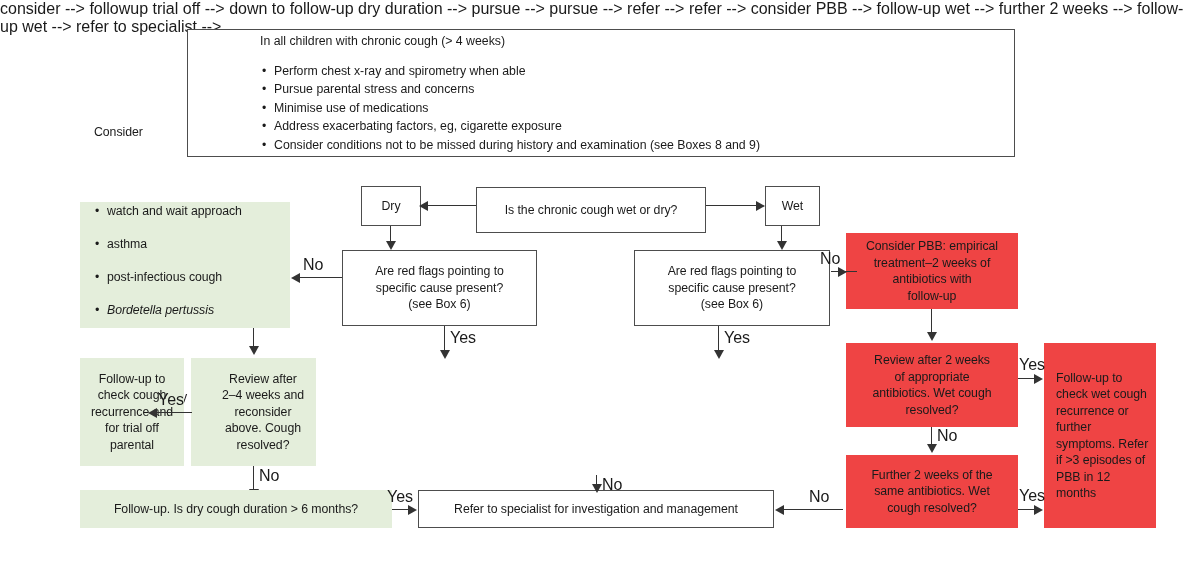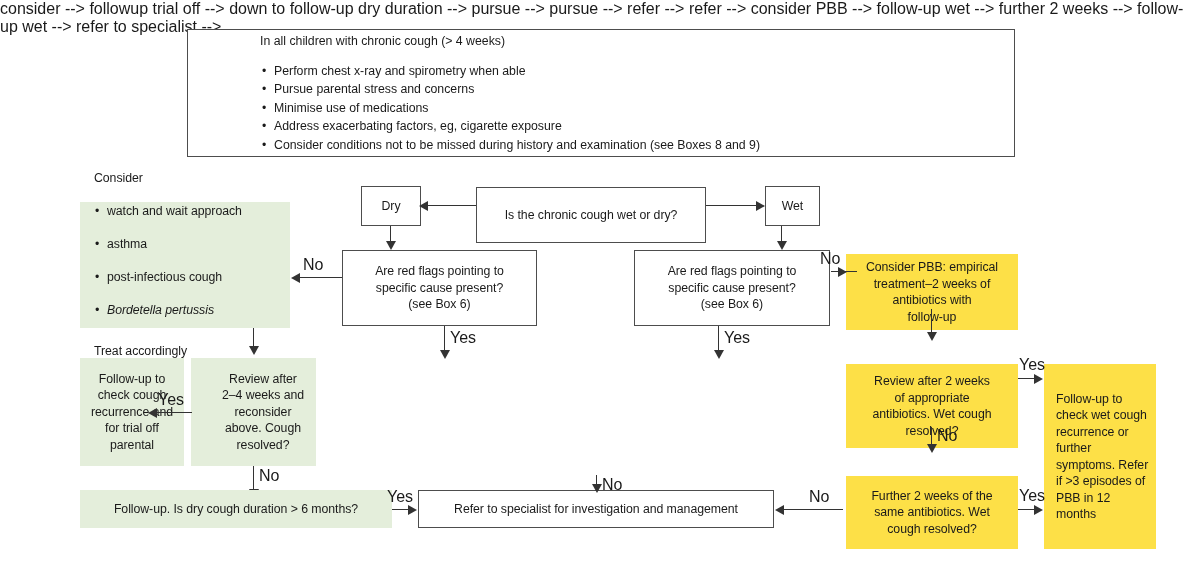--- a/index.html
+++ b/index.html
@@ -20,22 +20,22 @@
     align-items:center;
     justify-content:center;
     text-align:center;
     font-size:12.3px;
     line-height:16.5px;
     white-space:pre-line;
     letter-spacing:-0.05px;
   }
   .box.white{background:#ffffff;border:1px solid #4d4d4d;}
   .box.green{background:#e4eedb;border:none;}
-  .box.pink{background:#fde047;border:none;margin-top:21px;}
-  .box.leftalign{align-items:flex-start;text-align:left;}
+  .box.pink{background:#ef4444;border:none;}
+  .box.leftalign{align-items:flex-start;text-align:left;gap:46px;}
 
   
   #advisory{
     position:absolute;
     box-sizing:border-box;
     background:#fff;border:1px solid #4d4d4d;
     display:flex;flex-direction:column;justify-content:center;
     padding:14px 0 14px 72px;
     font-size:12.3px;line-height:18.5px;
   }
@@ -70,21 +70,21 @@
     <ul>
       <li>Perform chest x-ray and spirometry when able</li>
       <li>Pursue parental stress and concerns</li>
       <li>Minimise use of medications</li>
       <li>Address exacerbating factors, eg, cigarette exposure</li>
       <li>Consider conditions not to be missed during history and examination (see Boxes 8 and 9)</li>
     </ul>
   </div>
 
   
-  <div class="box white" style="left:476px;top:187px;width:230px;height:56px;">Is the chronic cough wet or dry?</div>
+  <div class="box white" style="left:476px;top:187px;width:230px;height:46px;">Is the chronic cough wet or dry?</div>
 
   <div class="box white" style="left:361px;top:186px;width:60px;height:40px;">Dry</div>
 
   <div class="box white" style="left:765px;top:186px;width:55px;height:40px;">Wet</div>
 
   
   <div class="ln lh" style="left:427px;top:205px;width:49px;"></div>
   <div class="arrow ar-left" style="left:419px;top:201px;"></div>
   
   <div class="ln lh" style="left:706px;top:205px;width:51px;"></div>

